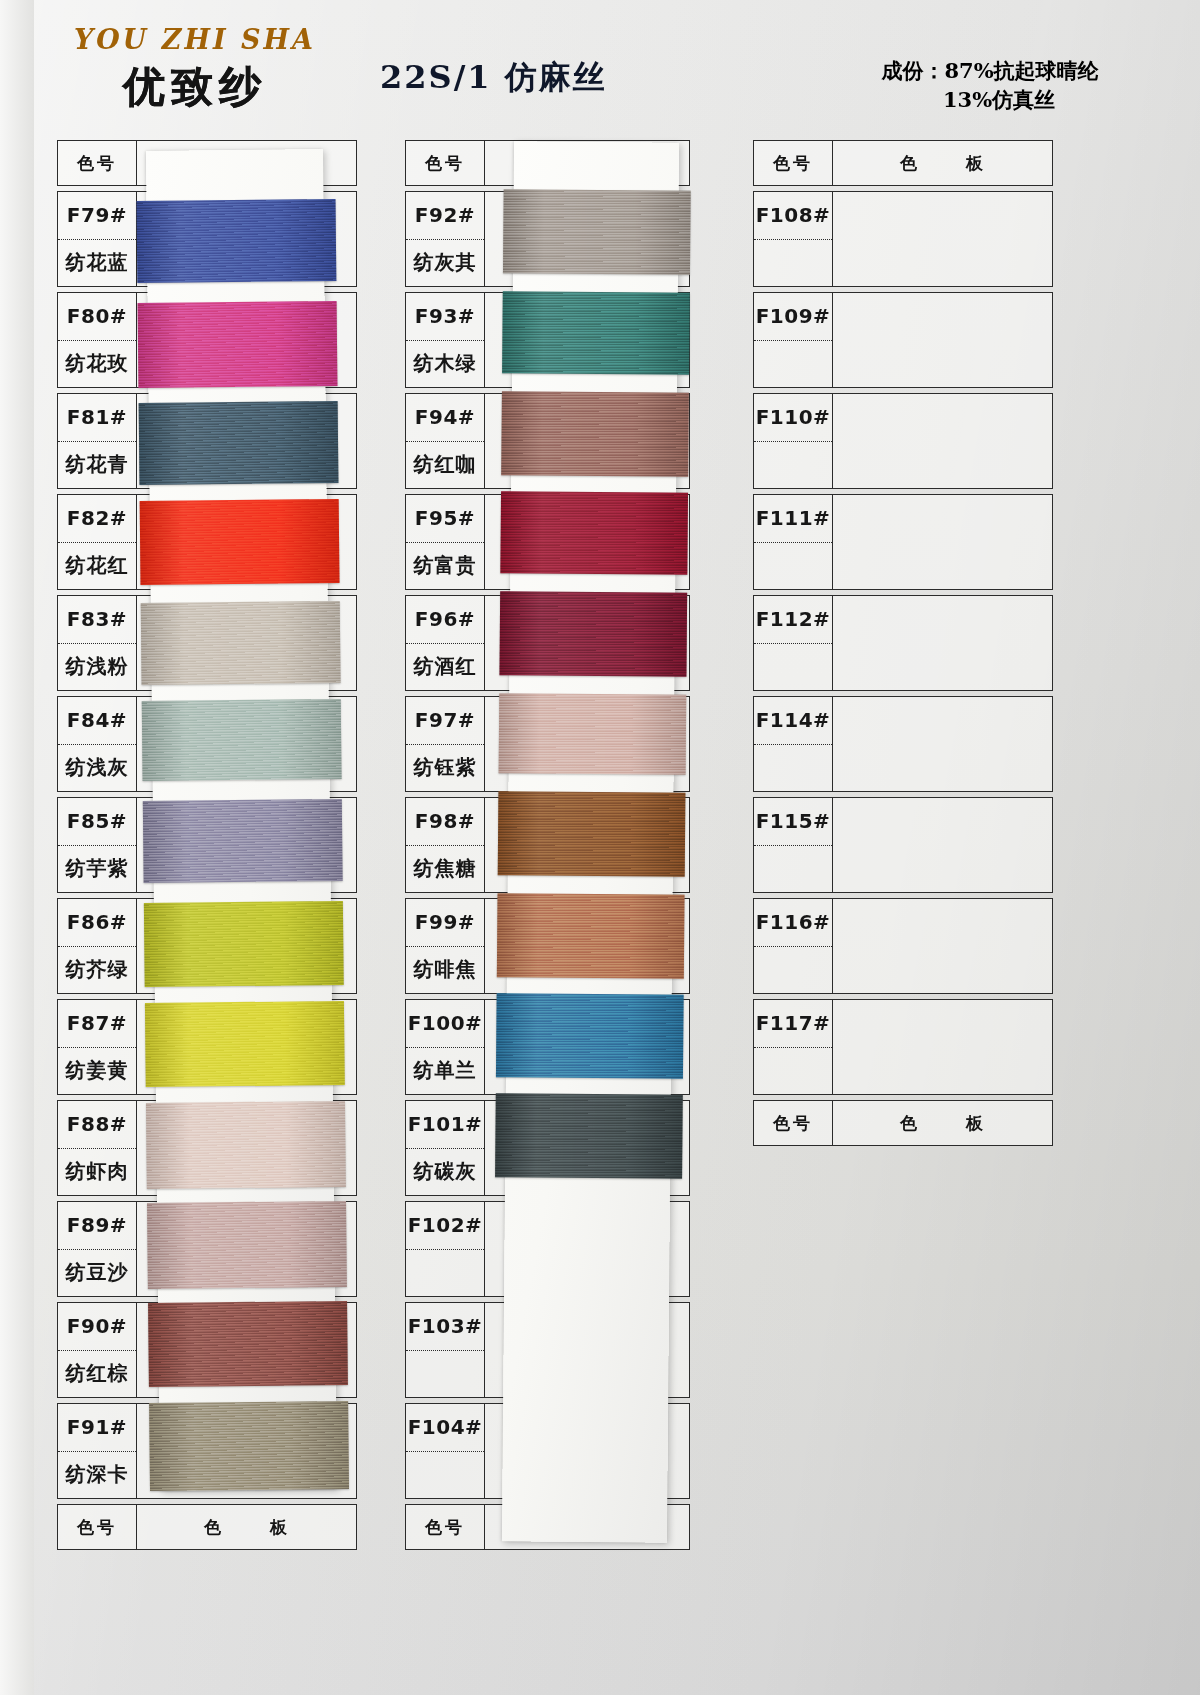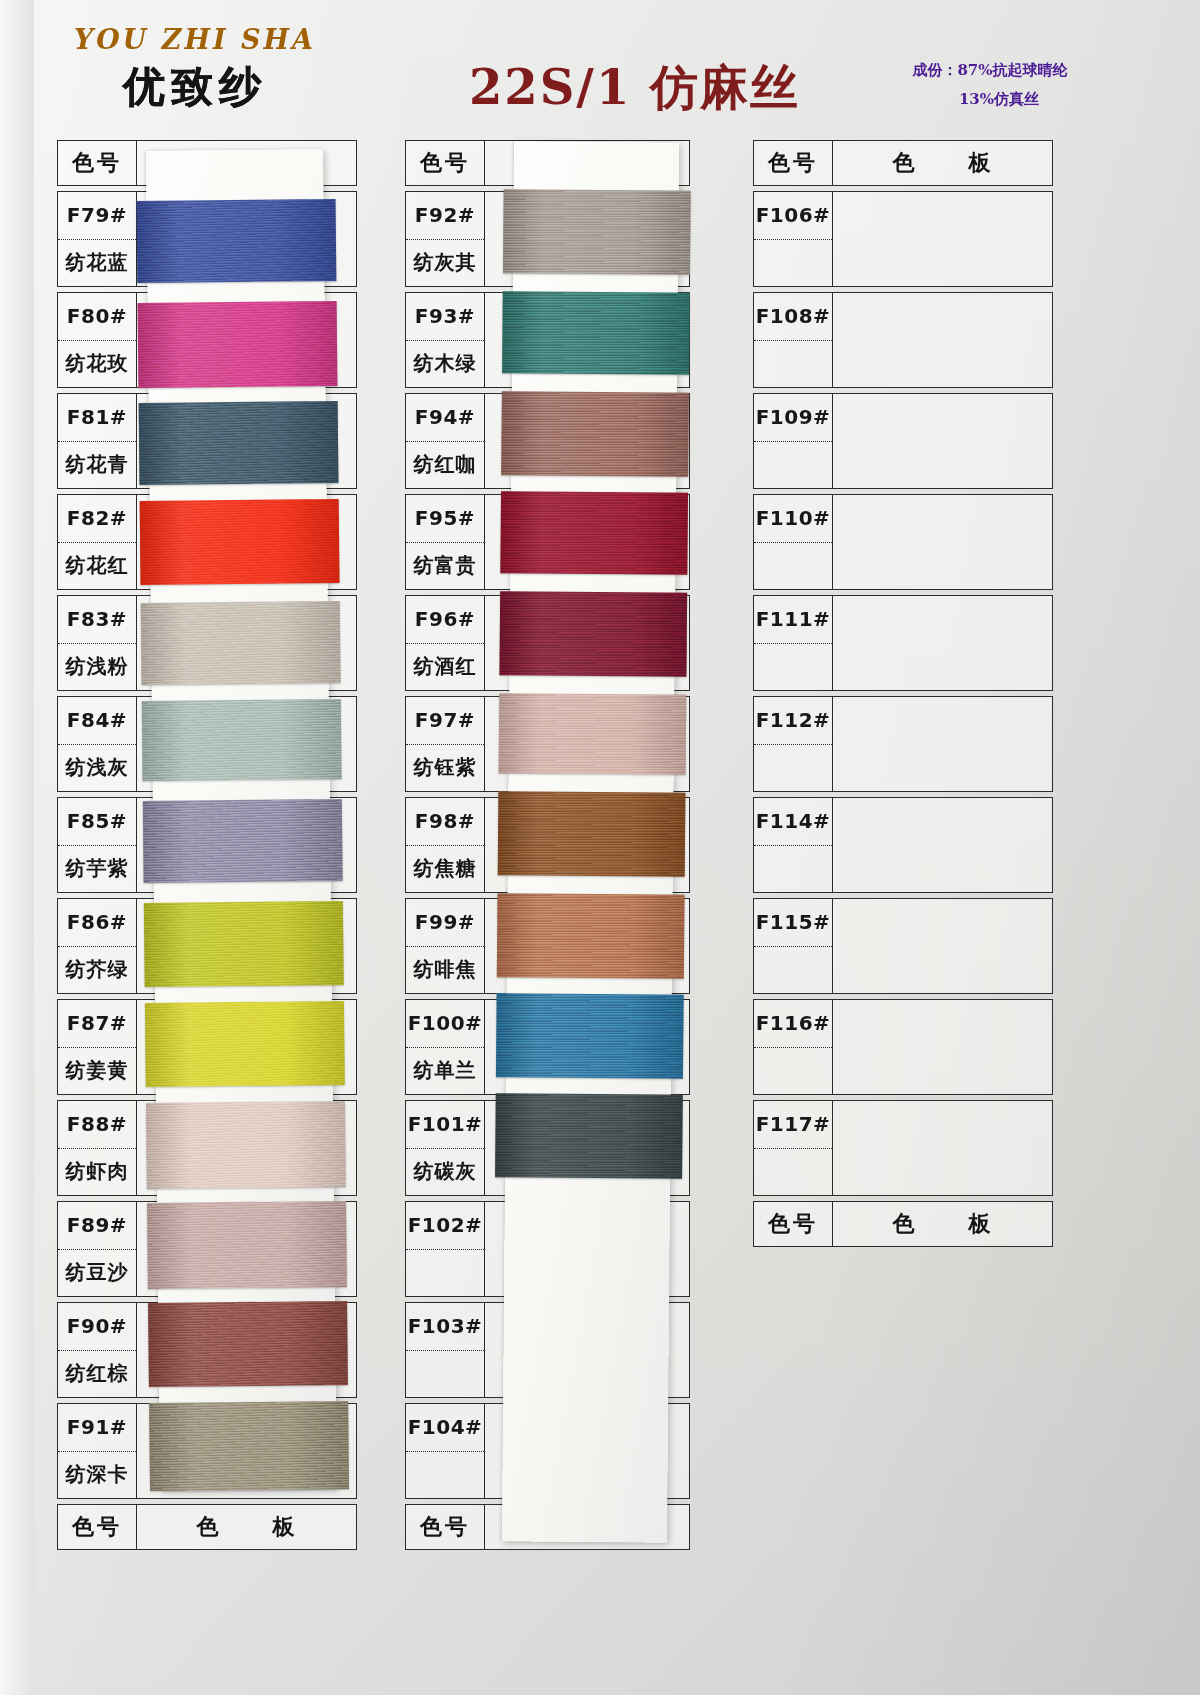--- a/index.html
+++ b/index.html
@@ -32,30 +32,30 @@
     white-space:nowrap;
   }
   .brand .cn{
     margin-top:4px;
     font-family:"DejaVu Sans", sans-serif;
     font-weight:700;font-size:42px;letter-spacing:6px;color:#151515;
     -webkit-text-stroke:0.4px #151515;
   }
   .title{
     position:absolute;left:380px;top:56px;width:420px;
-    text-align:right;
+    text-align:left;
     font-family:"DejaVu Serif", serif;
-    font-weight:700;font-size:48px;letter-spacing:2px;color:#7f1d1d;
+    font-weight:700;font-size:32px;letter-spacing:2px;color:#0f172a;
     white-space:nowrap;
   }
   .comp{
     position:absolute;left:800px;top:56px;width:380px;
     text-align:center;
     font-family:"DejaVu Serif", serif;
-    font-weight:700;font-size:15px;line-height:29px;color:#4c1d95;
+    font-weight:700;font-size:21px;line-height:29px;color:#000000;
     white-space:nowrap;
   }
   .comp .line2{padding-left:18px;}
 
   
   .col{position:absolute;top:140px;}
   #col-1{left:57px;width:300px;}
   #col-2{left:405px;width:285px;}
   #col-3{left:753px;width:300px;}
 
@@ -88,21 +88,21 @@
   }
   .code{font-size:20px;letter-spacing:0.5px;}
   .cname{font-size:20px;letter-spacing:1px;border-top:1.7px dotted #2b2b2b;}
 
   .swatch-cell{flex:1 1 auto;position:relative;overflow:hidden;}
 
   
   .hcell{
     display:flex;align-items:center;justify-content:center;
     font-family:"DejaVu Sans", sans-serif;
-    font-weight:700;font-size:22px;letter-spacing:3px;color:#131313;
+    font-weight:700;font-size:17px;letter-spacing:3px;color:#131313;
   }
   .hcell.left{width:79px;flex:0 0 79px;border-right:1.6px solid #2b2b2b;box-sizing:border-box;}
   .hcell.right{flex:1 1 auto;letter-spacing:16px;padding-left:14px;}
 
   
   .strip{
     position:absolute;
     background:linear-gradient(100deg,#fdfdfb 0%,#f8f8f5 55%,#ececea 100%);
     box-shadow:2px 2px 7px rgba(0,0,0,0.22), -1px 0 3px rgba(0,0,0,0.10);
     z-index:5;
@@ -354,27 +354,20 @@
     </div>
     <div class="row foot">
       <div class="hcell left">色号</div>
       <div class="hcell right">色　板</div>
     </div>
   </div>
 <div class="col" id="col-3">
     <div class="row head">
       <div class="hcell left">色号</div>
       <div class="hcell right">色　板</div>
-    </div>
-    <div class="row">
-      <div class="code-cell">
-        <div class="code">F106#</div>
-        <div class="cname"></div>
-      </div>
-      <div class="swatch-cell"></div>
     </div>
     <div class="row">
       <div class="code-cell">
         <div class="code">F108#</div>
         <div class="cname"></div>
       </div>
       <div class="swatch-cell"></div>
     </div>
     <div class="row">
       <div class="code-cell">

